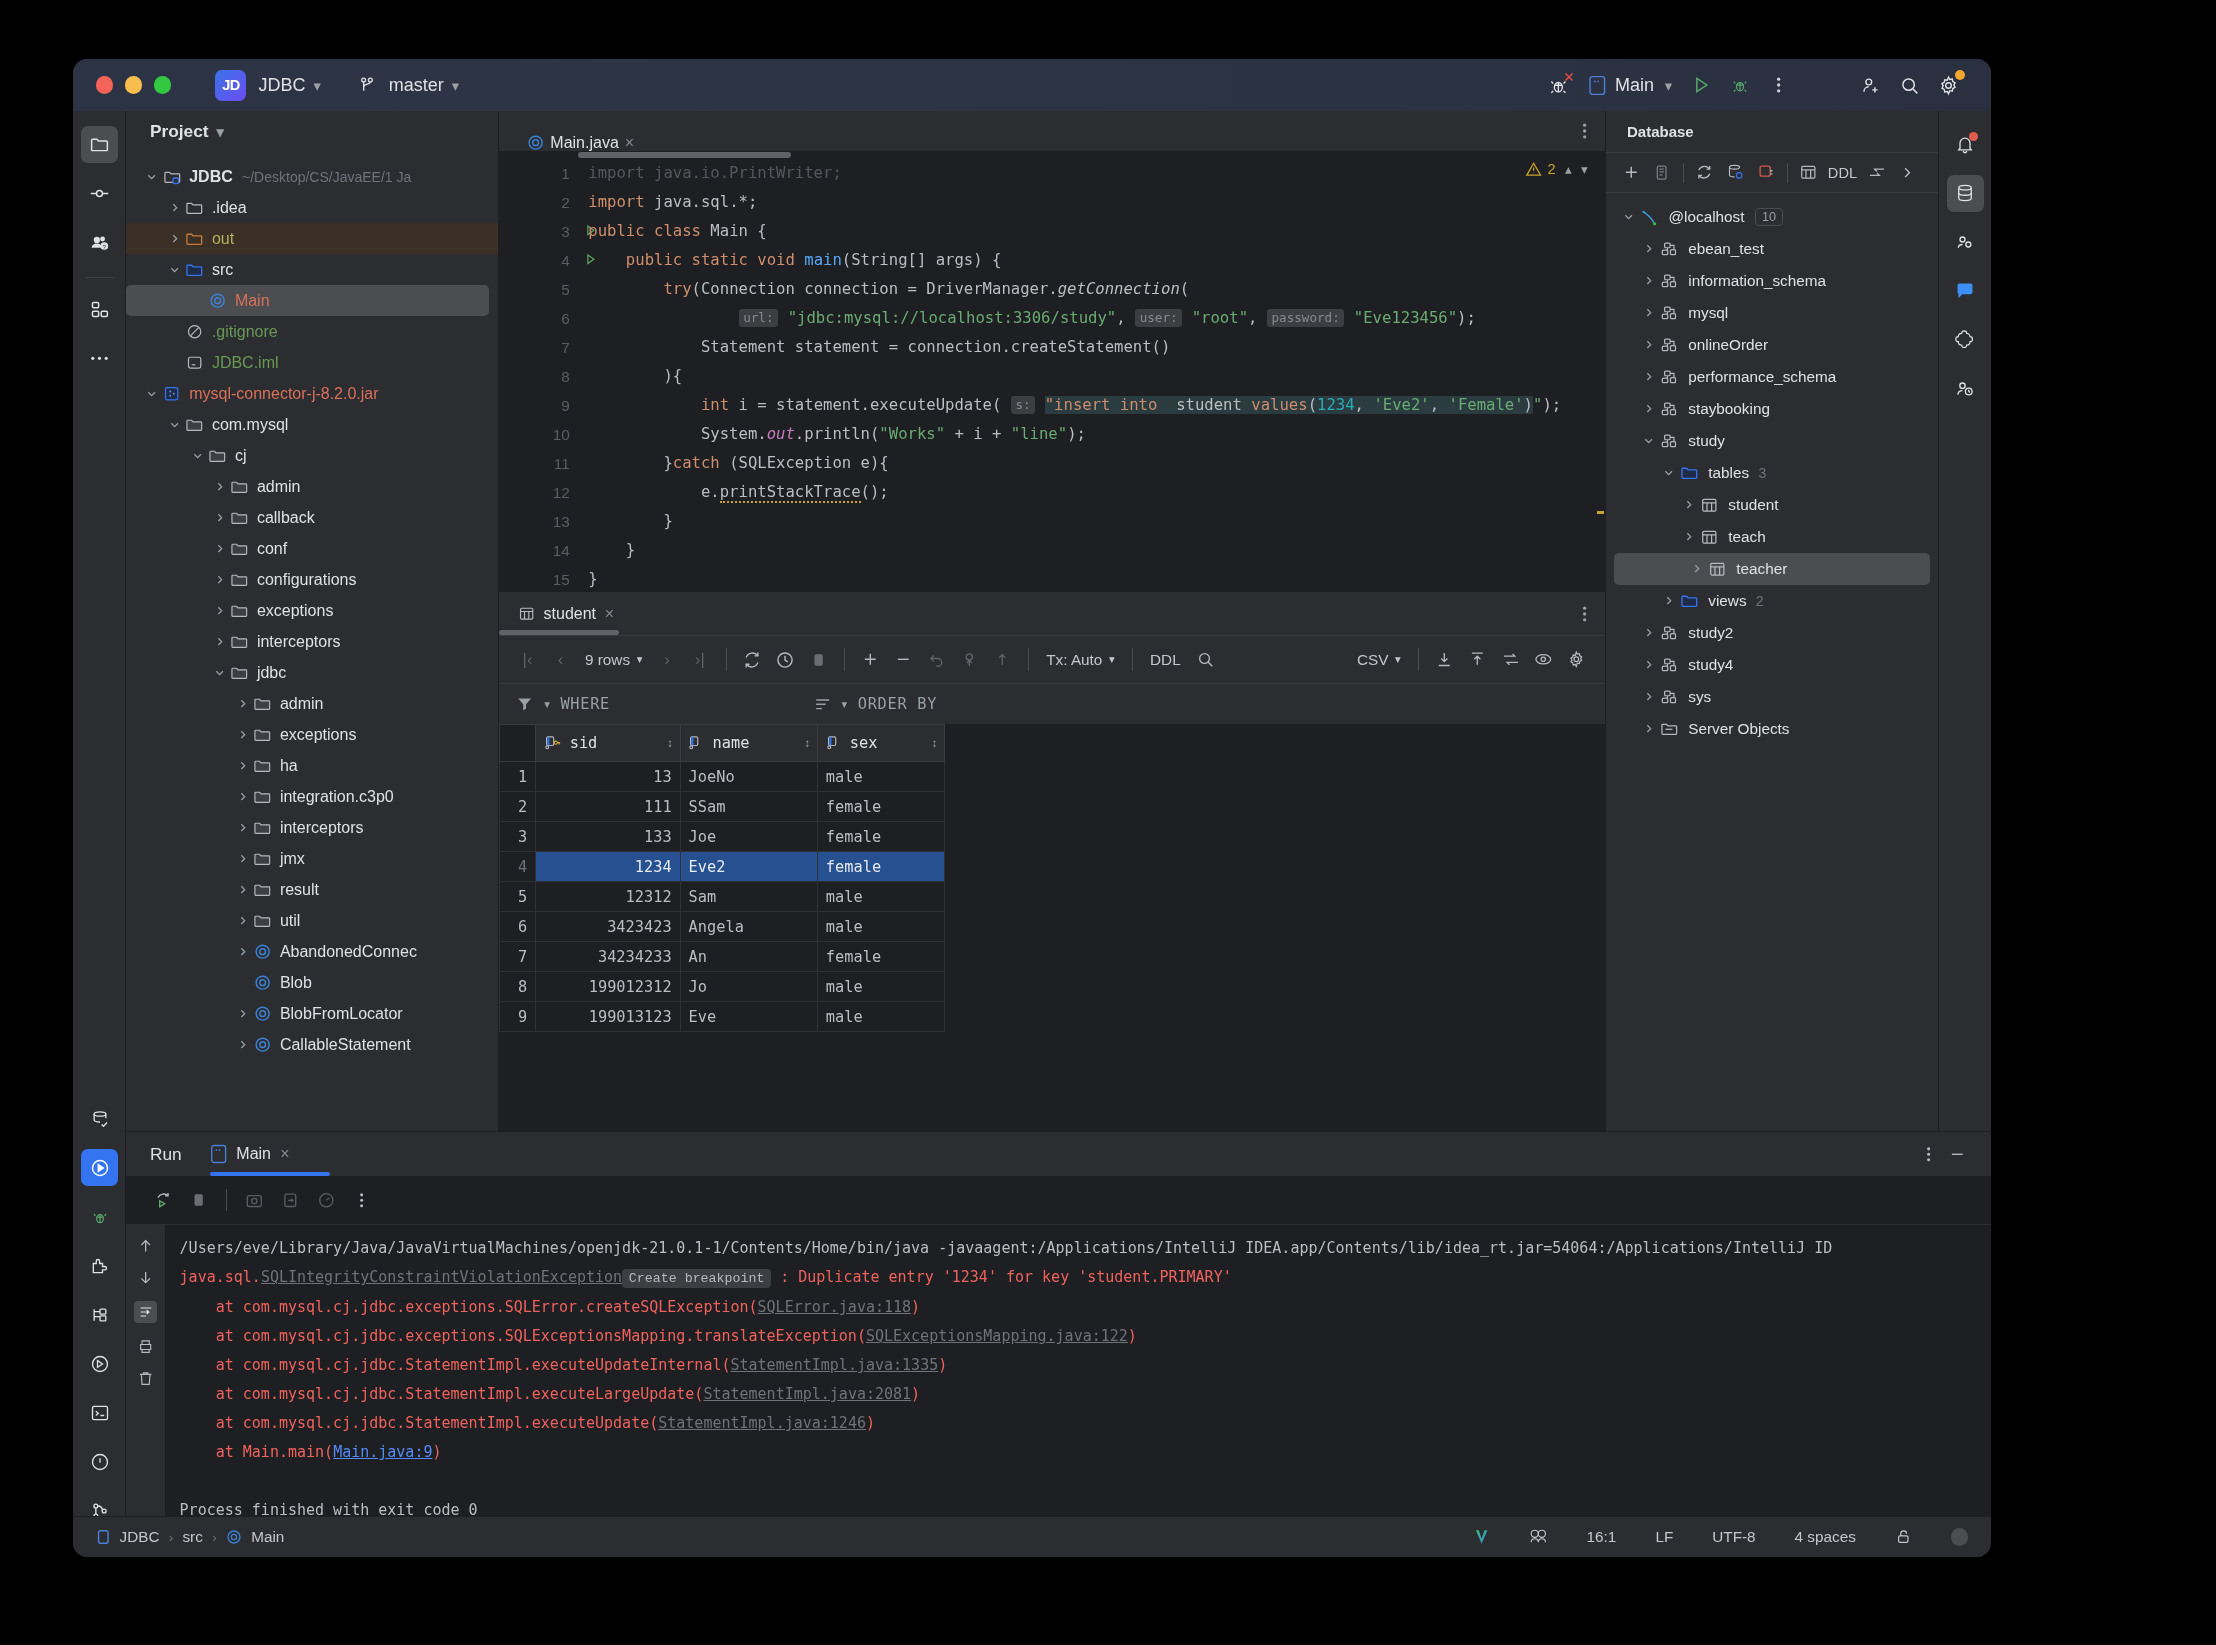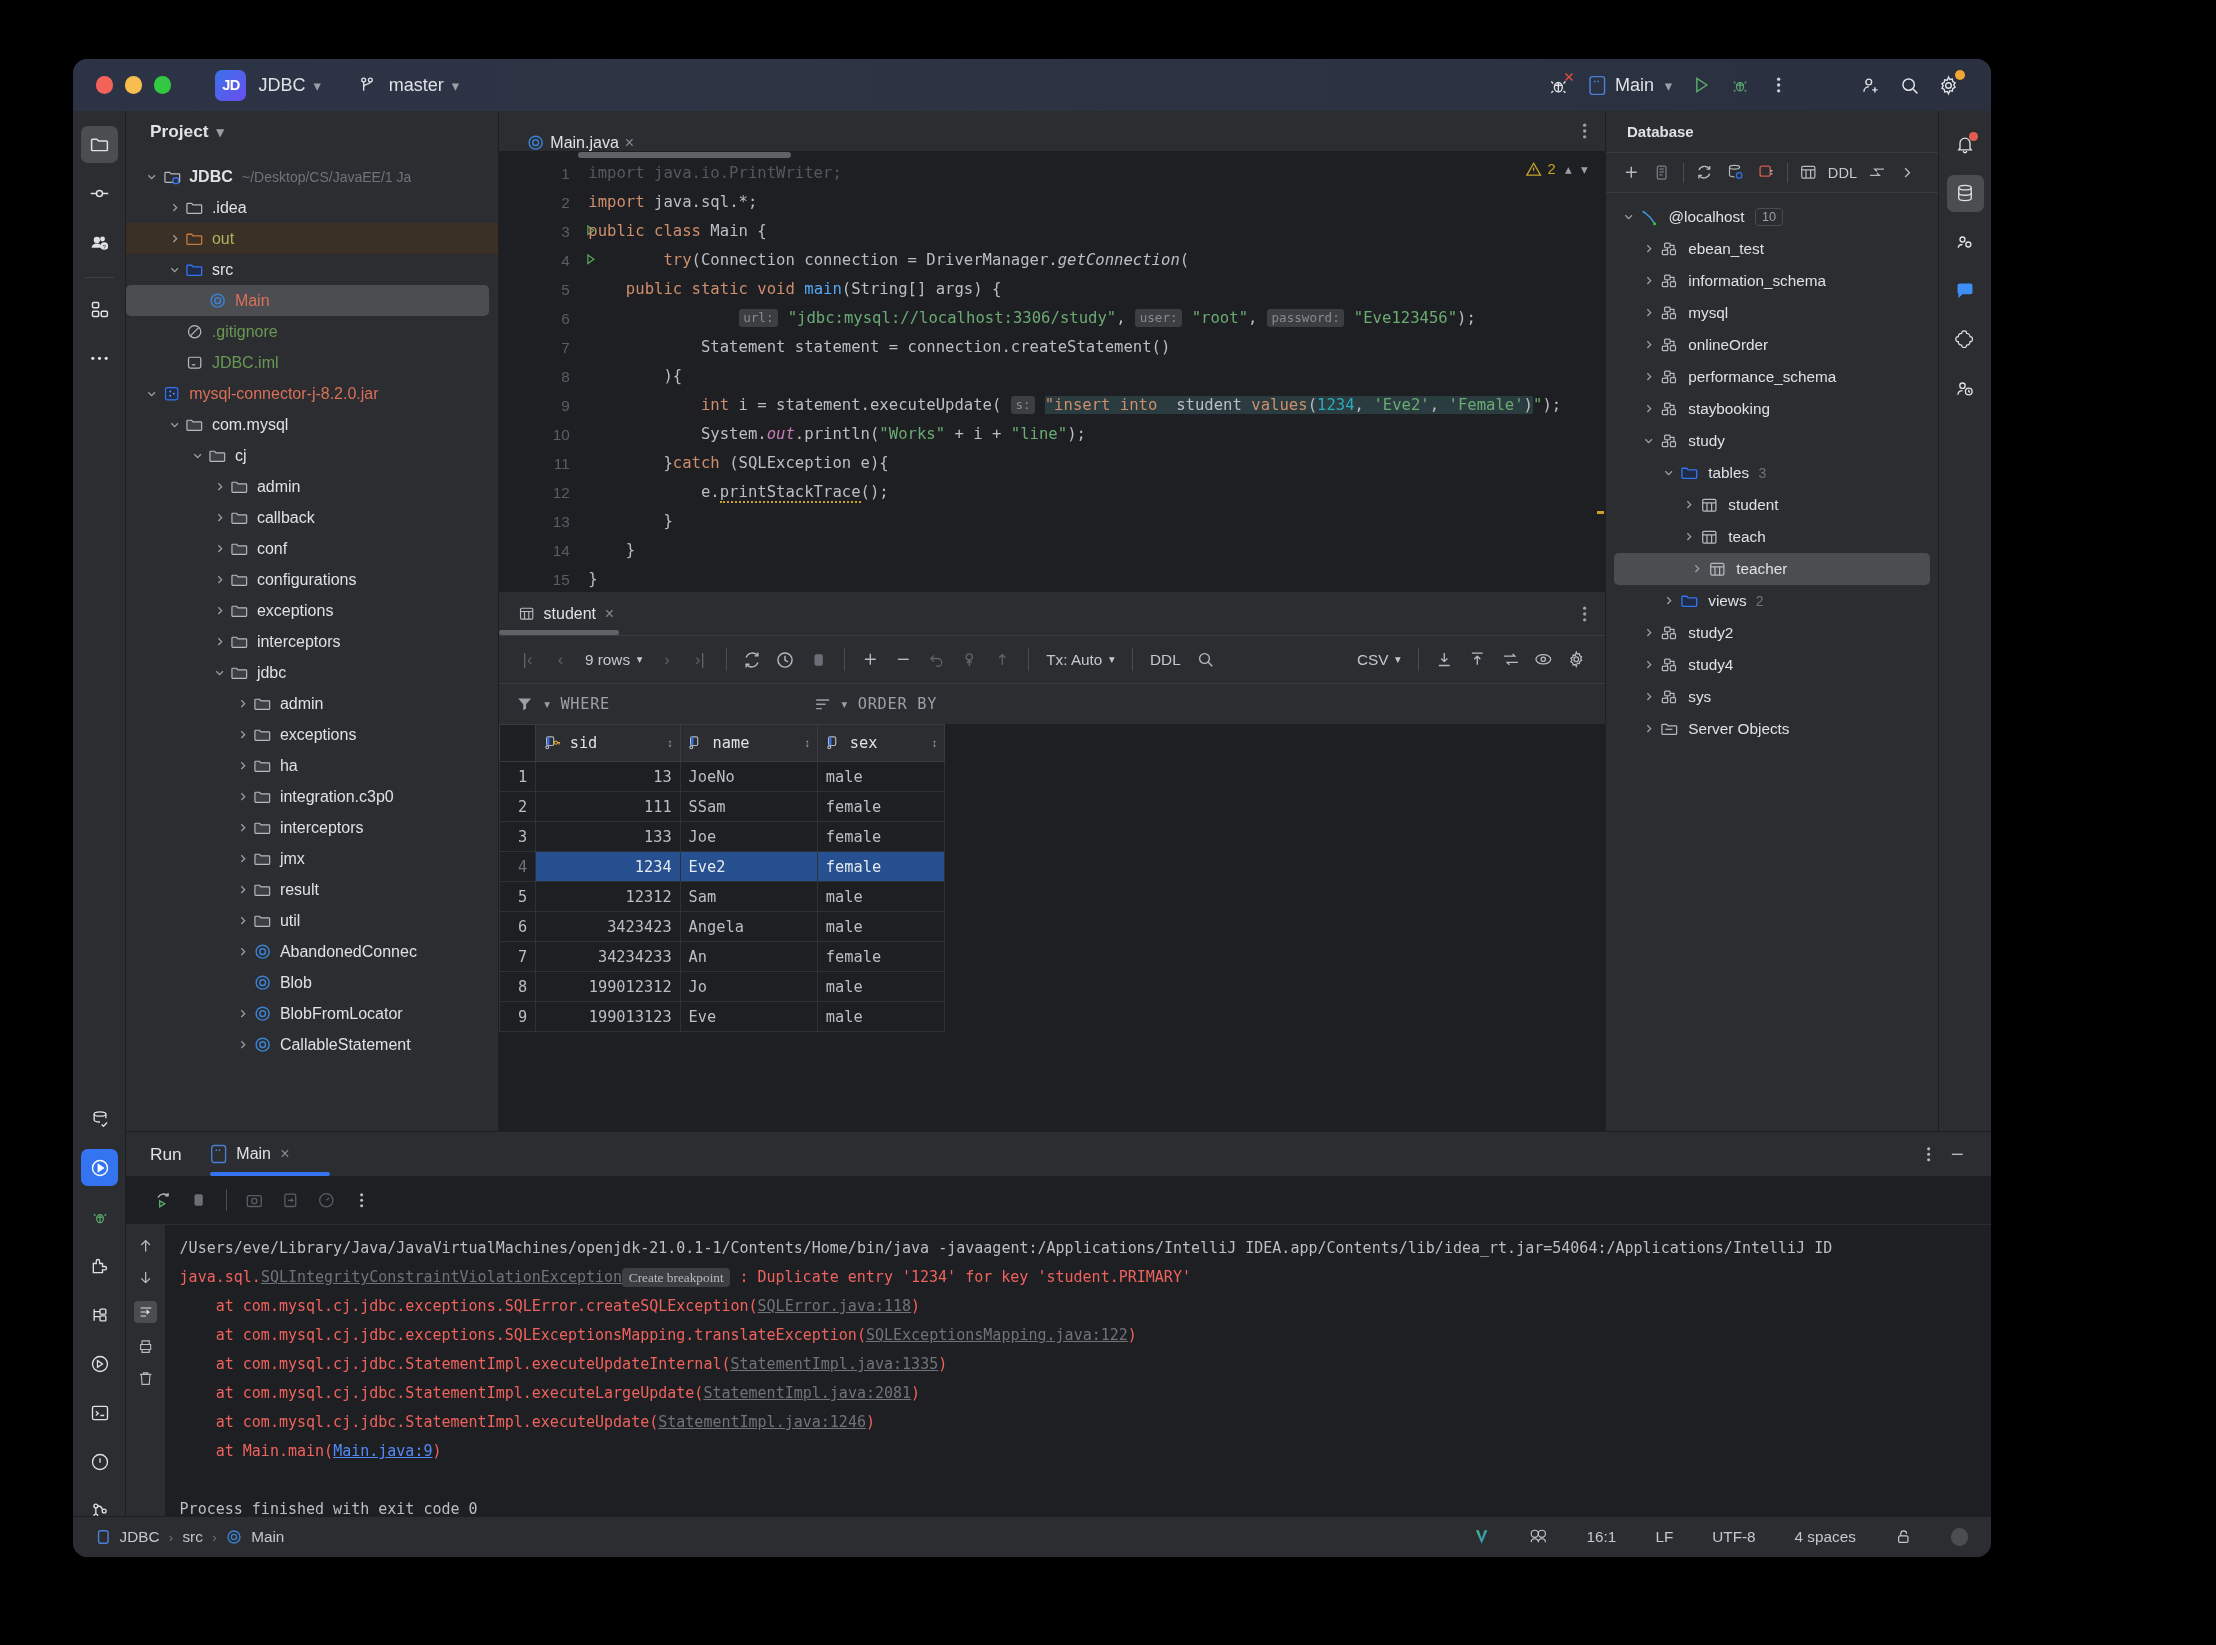--- a/index.html
+++ b/index.html
@@ -182,21 +182,21 @@
   .rtb.dim{ color:#5a5d63;}
   #console{ flex:1; display:flex; background:#1e1f22; overflow:hidden;}
   #console-gutter{ width:39px; flex:0 0 39px; background:#2b2d30;
     display:flex; flex-direction:column; align-items:center; padding-top:12px;
     gap:14.6px; color:#b6bac0; font-size:16px;}
   #console-text{ flex:1; padding:9.3px 0 0 14.6px; font-family:"DejaVu Sans Mono", monospace;
     font-size:15px; line-height:29px; white-space:pre; overflow:hidden;}
   .c-white{ color:#bcbec4;} .c-red{ color:#f0625d;} .c-link{ color:#6f737a;
     text-decoration:underline;} .c-blue{ color:#548af7; text-decoration:underline;}
   .c-bp{ background:#3c3f41; color:#b6bac0; font-size:13.3px; border-radius:4px;
-    padding:2px 6.7px; font-family:Liberation Serif, serif;}
+    padding:2px 6.7px; font-family:Liberation Mono, monospace;}
 
   
   #statusbar{ position:absolute; left:0; right:0; bottom:0; height:41px;
     background:#2b2d30; display:flex; align-items:center; padding:0 22.6px;
     border-top:0.7px solid #1e1f22;}
   #breadcrumb{ display:flex; align-items:center; gap:9.3px; color:#c4c8ce; font-size:15.3px;}
   .bcsep{ color:#6f737a; font-size:13.3px;}
   #status-right{ margin-left:auto; display:flex; align-items:center; gap:39px;
     color:#c4c8ce; font-size:15.3px;}
   .stdot{ width:17.3px;height:17.3px;border-radius:50%; background:#4b4d51;}
@@ -814,22 +814,22 @@
             <div class="gln">11</div>
             <div class="gln">12</div>
             <div class="gln">13</div>
             <div class="gln">14</div>
             <div class="gln">15</div>
           </div>
         <div id="codearea">
             <div class="cl mono"><span style="color:#55585e">import java.io.PrintWriter;</span></div>
             <div class="cl mono"><span class="kw">import</span> java.sql.*;</div>
             <div class="cl mono"><span class="kw">public class</span> Main {</div>
+            <div class="cl mono">    <span class="kw">public static void</span> <span class="mth">main</span>(String[] args) {</div>
             <div class="cl mono">        <span class="kw">try</span>(Connection connection = DriverManager.<span class="itl">getConnection</span>(</div>
-            <div class="cl mono">    <span class="kw">public static void</span> <span class="mth">main</span>(String[] args) {</div>
             <div class="cl mono">                <span class="hint">url:</span> <span class="str">"jdbc:mysql://localhost:3306/study"</span>, <span class="hint">user:</span> <span class="str">"root"</span>, <span class="hint">password:</span> <span class="str">"Eve123456"</span>);</div>
             <div class="cl mono">            Statement statement = connection.createStatement()</div>
             <div class="cl mono">        ){</div>
             <div class="cl mono">            <span class="kw">int</span> i = statement.executeUpdate( <span class="hint">s:</span> <span class="sqlbg"><span class="str" style="color:#cf8e6d">"insert into</span>  student <span class="kw">values</span>(<span class="num">1234</span>, <span class="str">'Eve2'</span>, <span class="str">'Female'</span>)</span><span class="str">"</span>);</div>
             <div class="cl mono">            System.<span class="fld itl">out</span>.println(<span class="str">"Works"</span> + i + <span class="str">"line"</span>);</div>
             <div class="cl mono">        }<span class="kw">catch</span> (SQLException e){</div>
             <div class="cl mono">            e.<span class="wavy">printStackTrace</span>();</div>
             <div class="cl mono">        }</div>
             <div class="cl mono">    }</div>
             <div class="cl mono">}</div>

